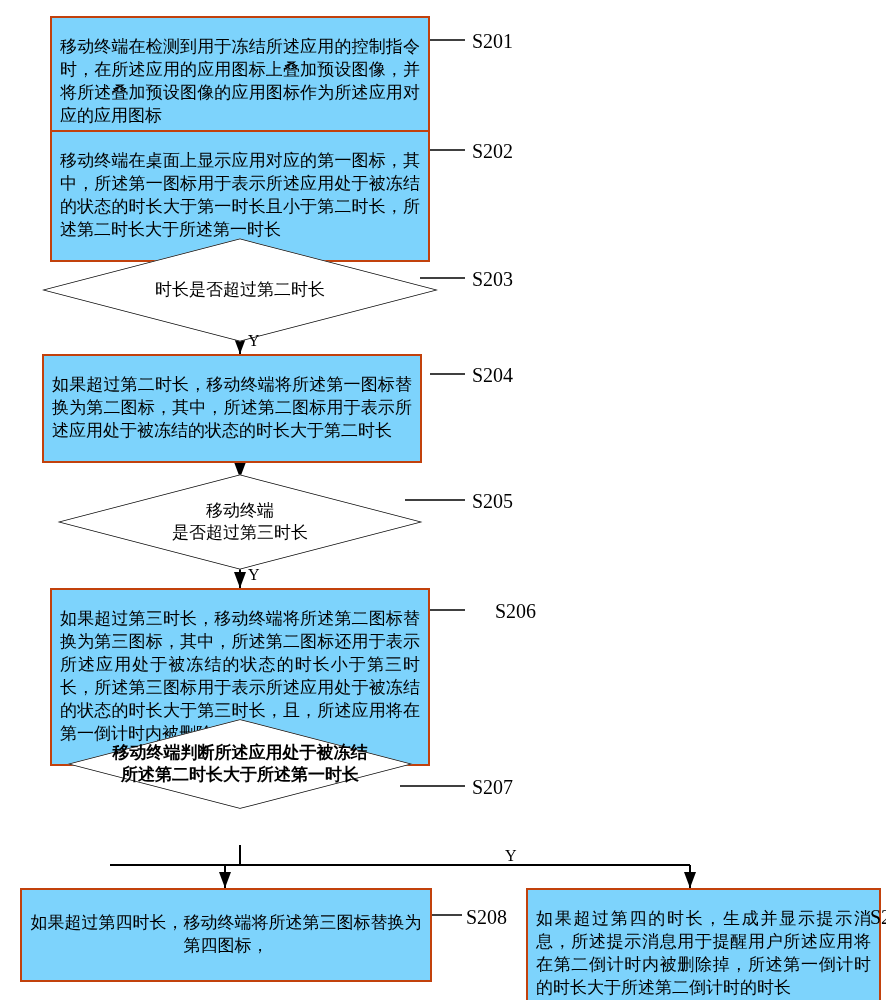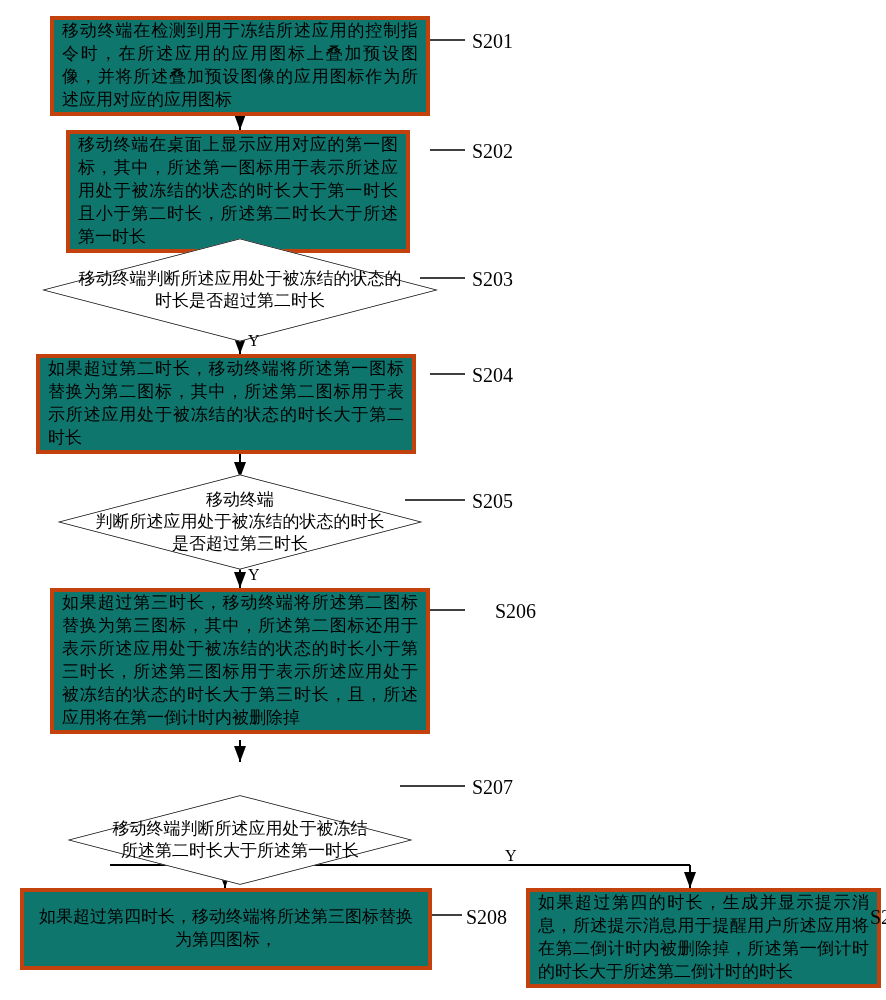--- a/index.html
+++ b/index.html
@@ -10,23 +10,23 @@
     font-family: "SimSun", "Songti SC", serif;
     width: 886px;
   }
   .canvas {
     position: relative;
     width: 866px;
     height: 980px;
   }
   .box {
     position: absolute;
-    border: 4px solid #c2410c;
-    background: #0f766e;
-    padding: 0 8px;
+    border: 2px solid #c2410c;
+    background: #7dd3fc;
+    padding: 18px 8px;
     font-size: 17px;
     line-height: 1.35;
     text-align: justify;
   }
   .diamond-wrap {
     position: absolute;
   }
   .diamond-shape {
     position: absolute;
     left: 50%; top: 50%;
@@ -94,67 +94,65 @@
     <line x1="420" y1="600" x2="455" y2="600" stroke="#000" stroke-width="1.5"></line>
     <line x1="390" y1="776" x2="455" y2="776" stroke="#000" stroke-width="1.5"></line>
     <line x1="422" y1="905" x2="452" y2="905" stroke="#000" stroke-width="1.5"></line>
   </svg>
 
   <div class="box" style="left:40px; top:6px; width:380px;">
     <span>移动终端在检测到用于冻结所述应用的控制指令时，在所述应用的应用图标上叠加预设图像，并将所述叠加预设图像的应用图标作为所述应用对应的应用图标</span>
   </div>
   <div class="step-label" style="left:462px; top:20px;">S201</div>
 
-  <div class="box" style="left:56px; top:120px; width:344px;">
+  <div class="box" style="left:40px; top:120px; width:380px;">
     <span>移动终端在桌面上显示应用对应的第一图标，其中，所述第一图标用于表示所述应用处于被冻结的状态的时长大于第一时长且小于第二时长，所述第二时长大于所述第一时长</span>
   </div>
   <div class="step-label" style="left:462px; top:130px;">S202</div>
 
   <div class="diamond-wrap" style="left:35px; top:240px; width:390px; height:80px;">
     <div class="diamond-shape" style="width:280px; height:280px;"></div>
     <div class="diamond-text">
-      <div>移动终端判断所述应用处于被冻结的状态的</div>
       <div>时长是否超过第二时长</div>
     </div>
   </div>
   <div class="step-label" style="left:462px; top:258px;">S203</div>
   <div class="y-label" style="left:238px; top:322px;">Y</div>
 
-  <div class="box" style="left:26px; top:344px; width:380px;">
+  <div class="box" style="left:32px; top:344px; width:380px;">
     <span>如果超过第二时长，移动终端将所述第一图标替换为第二图标，其中，所述第二图标用于表示所述应用处于被冻结的状态的时长大于第二时长</span>
   </div>
   <div class="step-label" style="left:462px; top:354px;">S204</div>
 
   <div class="diamond-wrap" style="left:50px; top:468px; width:360px; height:88px;">
     <div class="diamond-shape" style="width:258px; height:258px;"></div>
     <div class="diamond-text">
       <div>移动终端</div>
-      <div>判断所述应用处于被冻结的状态的时长</div>
       <div>是否超过第三时长</div>
     </div>
   </div>
   <div class="step-label" style="left:462px; top:480px;">S205</div>
   <div class="y-label" style="left:238px; top:556px;">Y</div>
 
   <div class="box" style="left:40px; top:578px; width:380px;">
     <span>如果超过第三时长，移动终端将所述第二图标替换为第三图标，其中，所述第二图标还用于表示所述应用处于被冻结的状态的时长小于第三时长，所述第三图标用于表示所述应用处于被冻结的状态的时长大于第三时长，且，所述应用将在第一倒计时内被删除掉</span>
   </div>
   <div class="step-label" style="left:485px; top:590px;">S206</div>
 
-  <div class="diamond-wrap" style="left:60px; top:788px; width:340px; height:84px;">
+  <div class="diamond-wrap" style="left:60px; top:712px; width:340px; height:84px;font-weight:bold;">
     <div class="diamond-shape" style="width:244px; height:244px;"></div>
     <div class="diamond-text">
       <div>移动终端判断所述应用处于被冻结</div>
       <div>所述第二时长大于所述第一时长</div>
     </div>
   </div>
   <div class="step-label" style="left:462px; top:766px;">S207</div>
   <div class="y-label" style="left:495px; top:837px;">Y</div>
 
-  <div class="box" style="left:10px; top:878px; width:412px; height:82px; display:flex; align-items:center;">
+  <div class="box" style="left:10px; top:878px; width:412px; height:94px; display:flex; align-items:center;">
     <span style="width:100%; text-align:center;">如果超过第四时长，移动终端将所述第三图标替换为第四图标，</span>
   </div>
   <div class="step-label" style="left:456px; top:896px;">S208</div>
 
   <div class="box" style="left:516px; top:878px; width:355px;">
     <span>如果超过第四的时长，生成并显示提示消息，所述提示消息用于提醒用户所述应用将在第二倒计时内被删除掉，所述第一倒计时的时长大于所述第二倒计时的时长</span>
   </div>
   <div class="step-label" style="left:860px; top:896px;">S209</div>
 
 </div>

